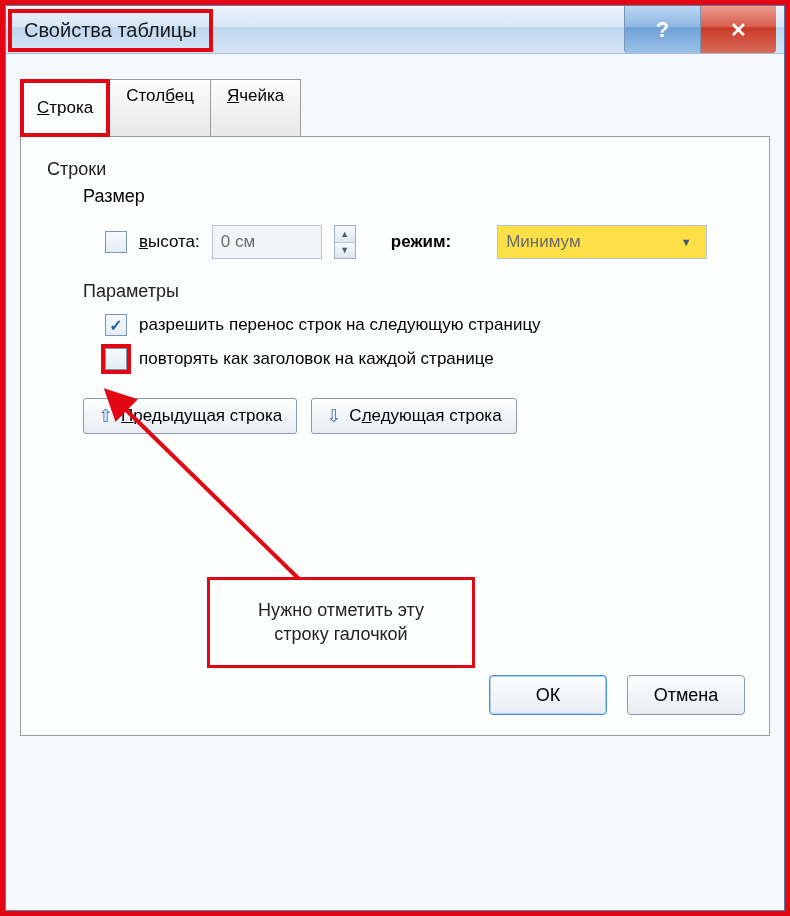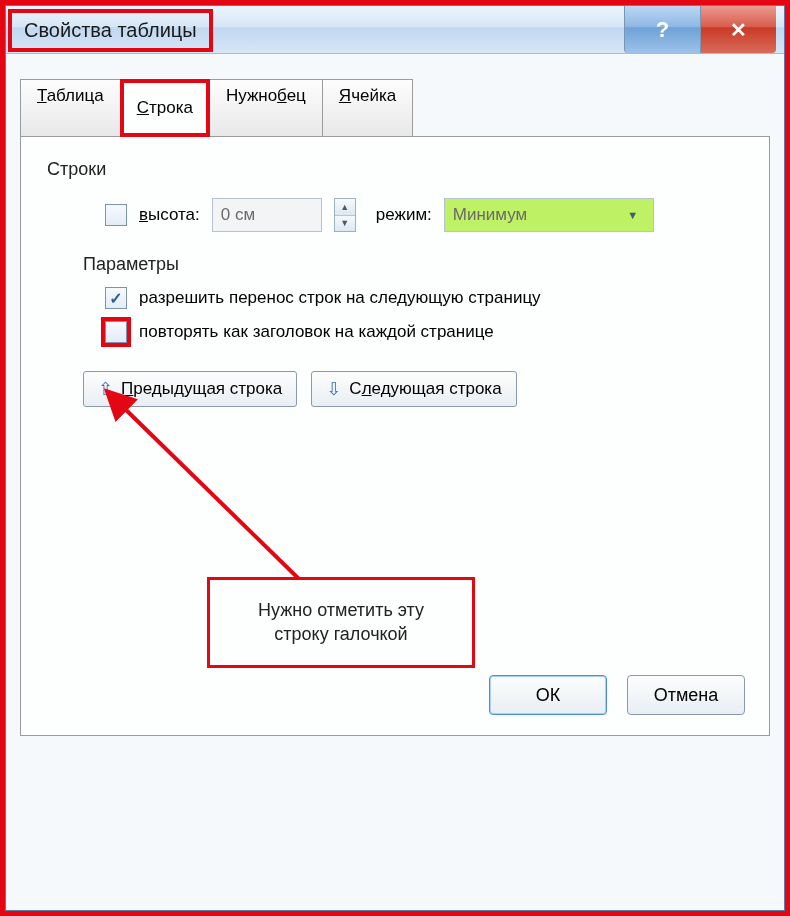--- a/index.html
+++ b/index.html
@@ -168,32 +168,34 @@
       align-items: center;
       justify-content: center;
       font-size: 9px;
       color: #4a5a6a;
       border-bottom: 1px solid #b8c6d5;
     }
     .spinner-btn:last-child {
       border-bottom: none;
     }
     .mode-label {
-      margin-left: 8px;
+      margin-left: 23px;
+      font-weight: bold;
     }
     .combo {
       display: flex;
       align-items: center;
       width: 210px;
       height: 34px;
       border: 1px solid #b6c3d1;
-      background: #bef264;
+      background: #fde047;
       padding: 11px 8px;
       color: #6a6a6a;
       justify-content: space-between;
+      margin-left: 34px;
     }
     .combo-arrow {
       width: 24px;
       height: 100%;
       display: flex;
       align-items: center;
       justify-content: center;
       color: #4a5a6a;
       font-size: 11px;
     }
@@ -285,37 +287,35 @@
       </div>
       <div class="win-btn close-btn">
         <span class="x-icon">✕</span>
       </div>
     </div>
   </div>
 
   <div class="body-area">
 
     <div class="tabs">
-      <div class="tab">
-        <span class="uline">Т</span><span>аблица</span>
-      </div>
       <div class="tab active highlighted">
         <span class="uline">С</span><span>трока</span>
       </div>
       <div class="tab">
-        <span>Нужно</span><span class="uline">б</span><span>ец</span>
+        <span>Стол</span><span class="uline">б</span><span>ец</span>
       </div>
       <div class="tab">
         <span class="uline">Я</span><span>чейка</span>
       </div>
     </div>
 
     <div class="tab-panel">
 
       <div class="group-label">Строки</div>
+      <div class="sub-label">Размер</div>
 
       <div class="size-row">
         <div class="checkbox"></div>
         <span class="height-label"><span class="uline">в</span><span>ысота:</span></span>
         <input class="text-input" readonly="" value="0 см" style="">
         <div class="spinner">
           <div class="spinner-btn">▲</div>
           <div class="spinner-btn">▼</div>
         </div>
         <span class="mode-label">режим:</span>

